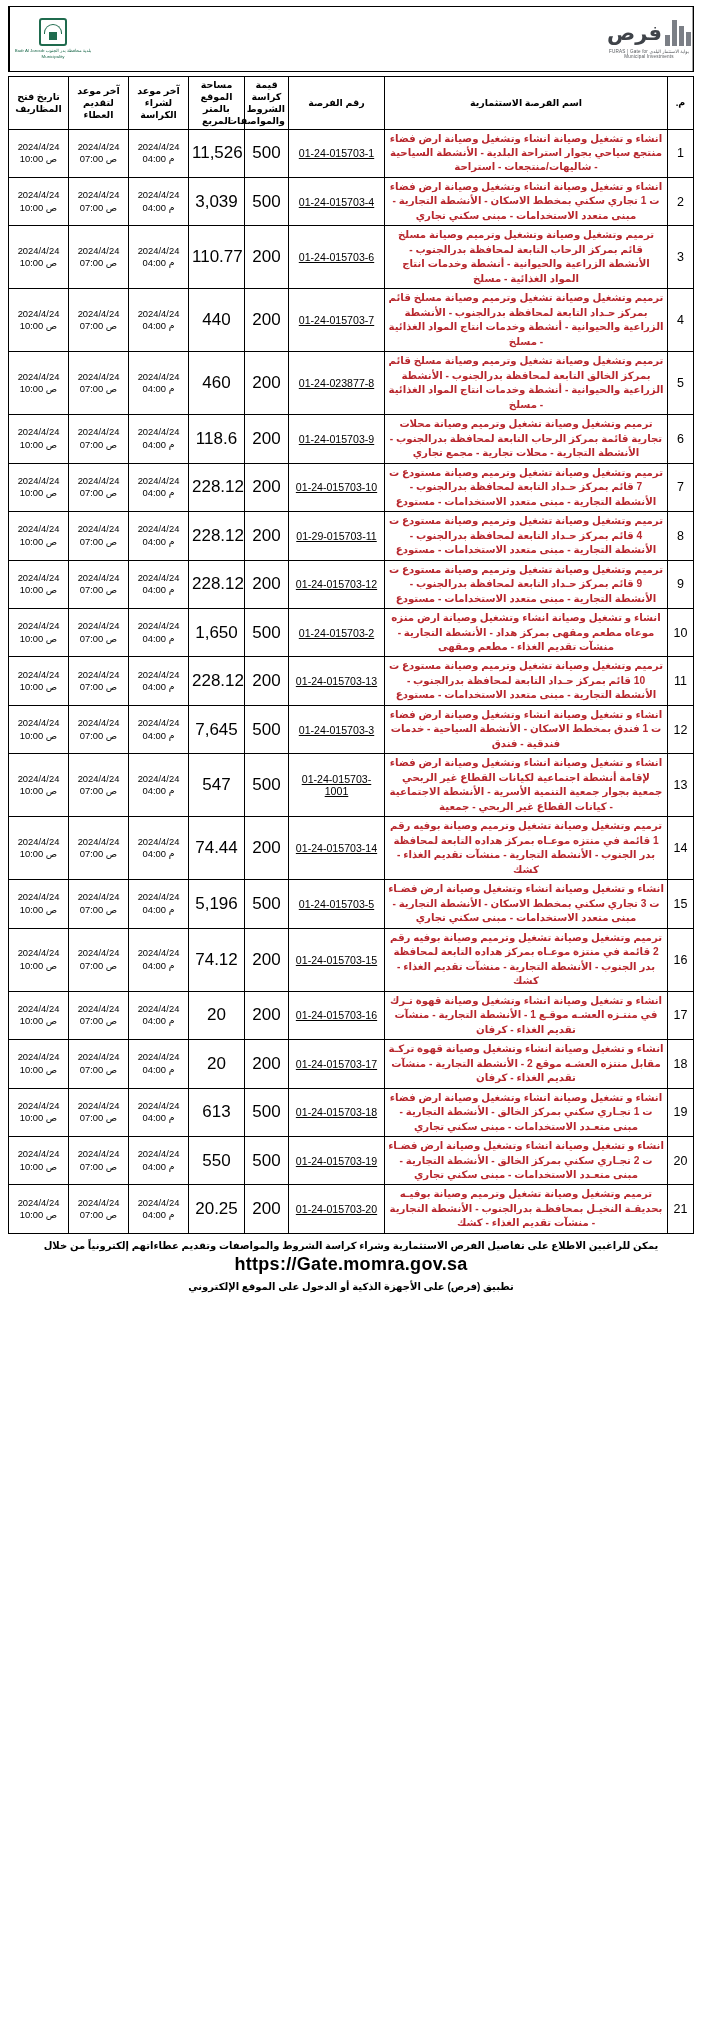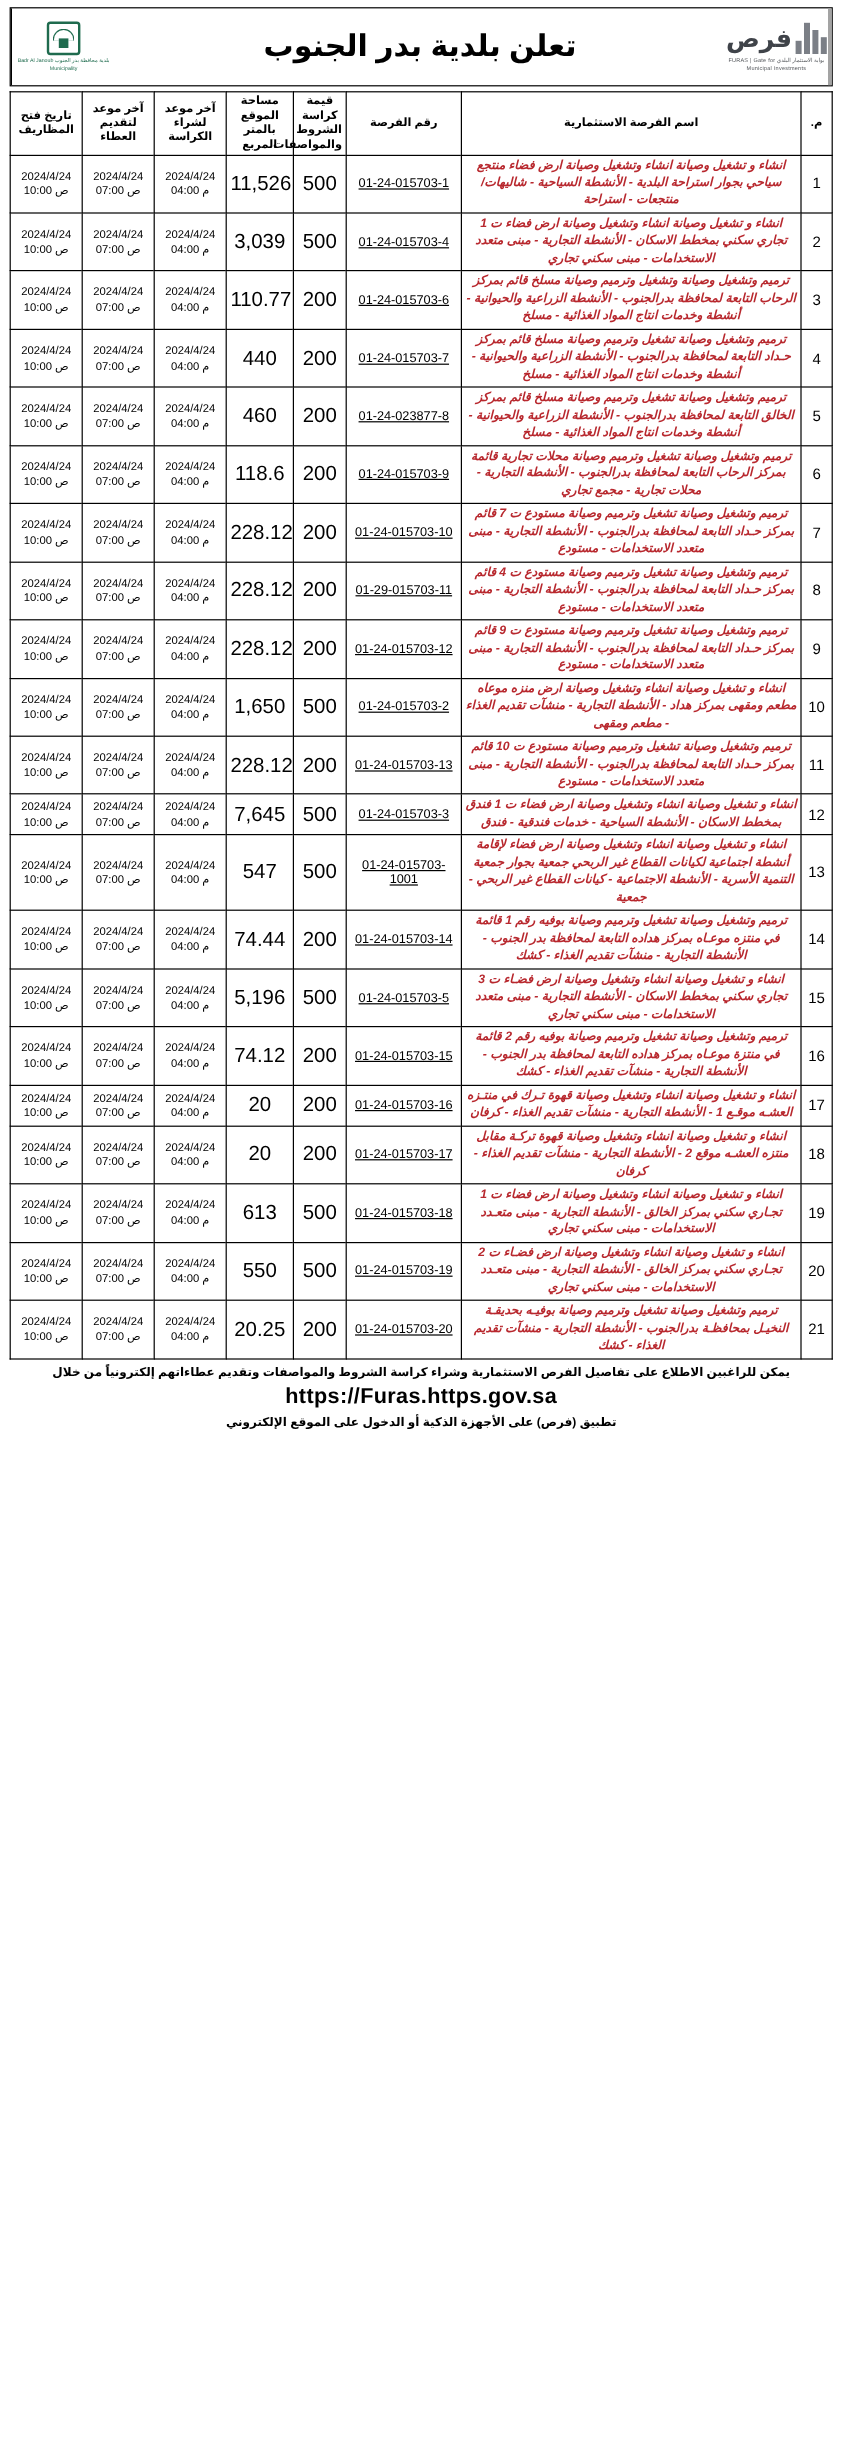--- a/index.html
+++ b/index.html
@@ -21,21 +21,21 @@
     margin:0 auto 4px auto;
     height:66px;
   }
   .hdr-logo-left,.hdr-logo-right{
     flex:0 0 86px;
     display:flex;
     align-items:center;
     justify-content:center;
     border-left:1px solid #000;
   }
-  .hdr-logo-right{border-left:none;border-right:3px solid #a3a3a3;}
+  .hdr-logo-right{border-left:none;border-right:1px solid #a3a3a3;}
   .hdr-mid{
     flex:1 1 auto;
     display:flex;
     flex-direction:column;
     align-items:center;
     justify-content:center;
     text-align:center;
     padding:2px 4px;
   }
   .hdr-title{
@@ -105,21 +105,20 @@
   .c-off{width:60px;font-size:9.5px;}
   .c-open{width:60px;font-size:9.5px;}
 
   td.desc{
     font-size:10.2px;
     line-height:1.42;
     color:#b8282e;
     font-weight:bold;
     text-align:center;
     padding:3px 5px;
-    font-style:italic;
   }
   td.idx{font-size:12.5px;font-weight:normal;}
   td.num{font-size:10.6px;direction:ltr;text-decoration:underline;}
   td.money,td.area{font-size:17px;direction:ltr;}
   td.date{font-size:9.4px;line-height:1.35;direction:ltr;}
   td.date span{display:block;}
 
   
   .footer{
     width:686px;margin:2px auto 16px auto;
@@ -149,21 +148,20 @@
               <i></i>
             </span>
           <span class="logo-word">فرص</span>
         </div>
         <div class="logo-caption">بوابة الاستثمار البلدي
 FURAS | Gate for Municipal Investments</div>
       </div>
     </div>
 
     <div class="hdr-mid">
-      <div class="hdr-title">تعلن بلدية بدر الجنوب</div>
     </div>
 
     <div class="hdr-logo-left">
       <div class="logo-badr">
         <div class="badr-mark"></div>
         <div class="badr-text">بلدية محافظة بدر الجنوب
 Badr Al Janoub Municipality</div>
       </div>
     </div>
 
@@ -590,17 +588,17 @@
           <td class="date">
             <span>2024/4/24</span>
             <span>10:00 ص</span>
           </td>
         </tr>
       </tbody>
   </table>
 
   <div class="footer">
     <div class="footer-note">يمكن للراغبين الاطلاع على تفاصيل الفرص الاستثمارية وشراء كراسة الشروط والمواصفات وتقديم عطاءاتهم إلكترونياً من خلال</div>
-    <div class="footer-url">https://Furas.https.gov.sa</div>
+    <div class="footer-url">https://Gate.momra.gov.sa</div>
     <div class="footer-note">تطبيق (فرص) على الأجهزة الذكية أو الدخول على الموقع الإلكتروني</div>
   </div>
 
 </div>
 
 </body></html>

